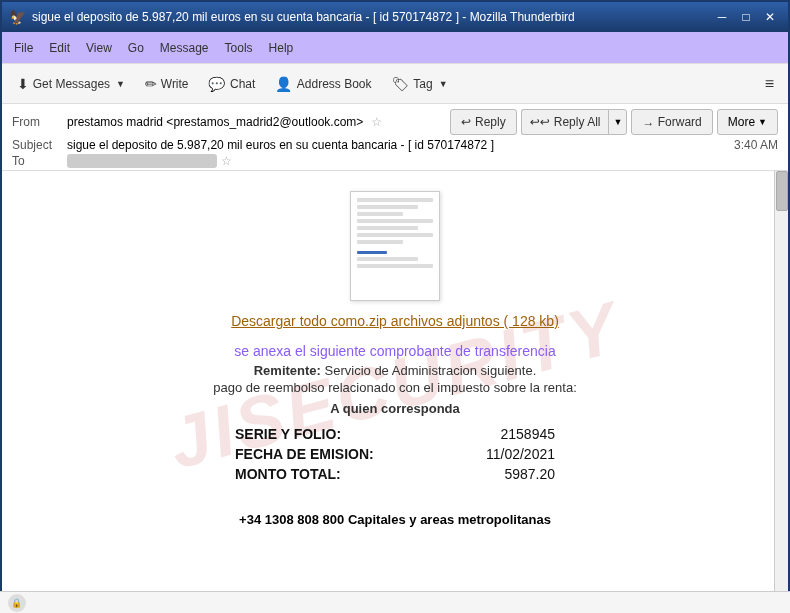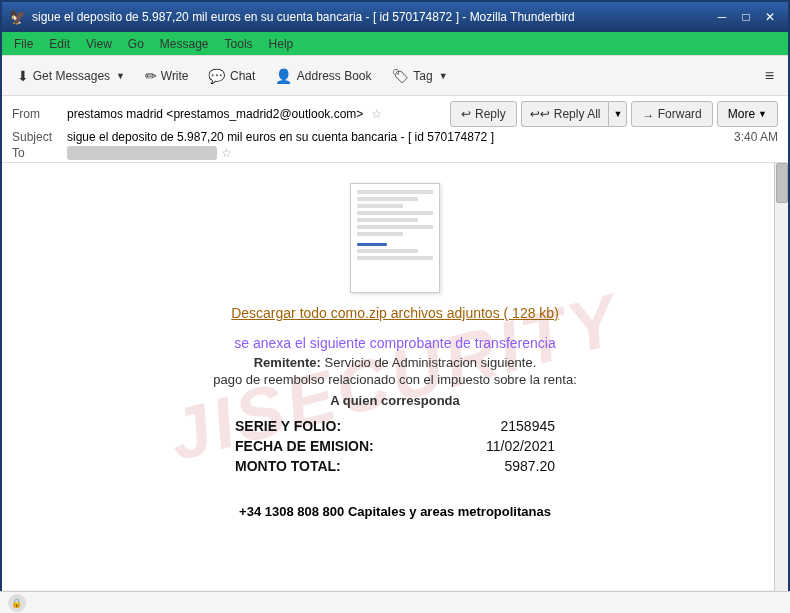--- a/index.html
+++ b/index.html
@@ -51,22 +51,22 @@
       color: white;
       font-size: 12px;
       cursor: pointer;
       display: flex;
       align-items: center;
       justify-content: center;
     }
 
     
     .menu-bar {
-      background: #22c55e;
-      height: 24px;
+      background: #c4b5fd;
+      height: 32px;
       display: flex;
       align-items: center;
       padding: 0 4px;
       border-bottom: 1px solid #ddd;
     }
     .menu-item {
       padding: 2px 8px;
       font-size: 12px;
       cursor: pointer;
       color: #333;

